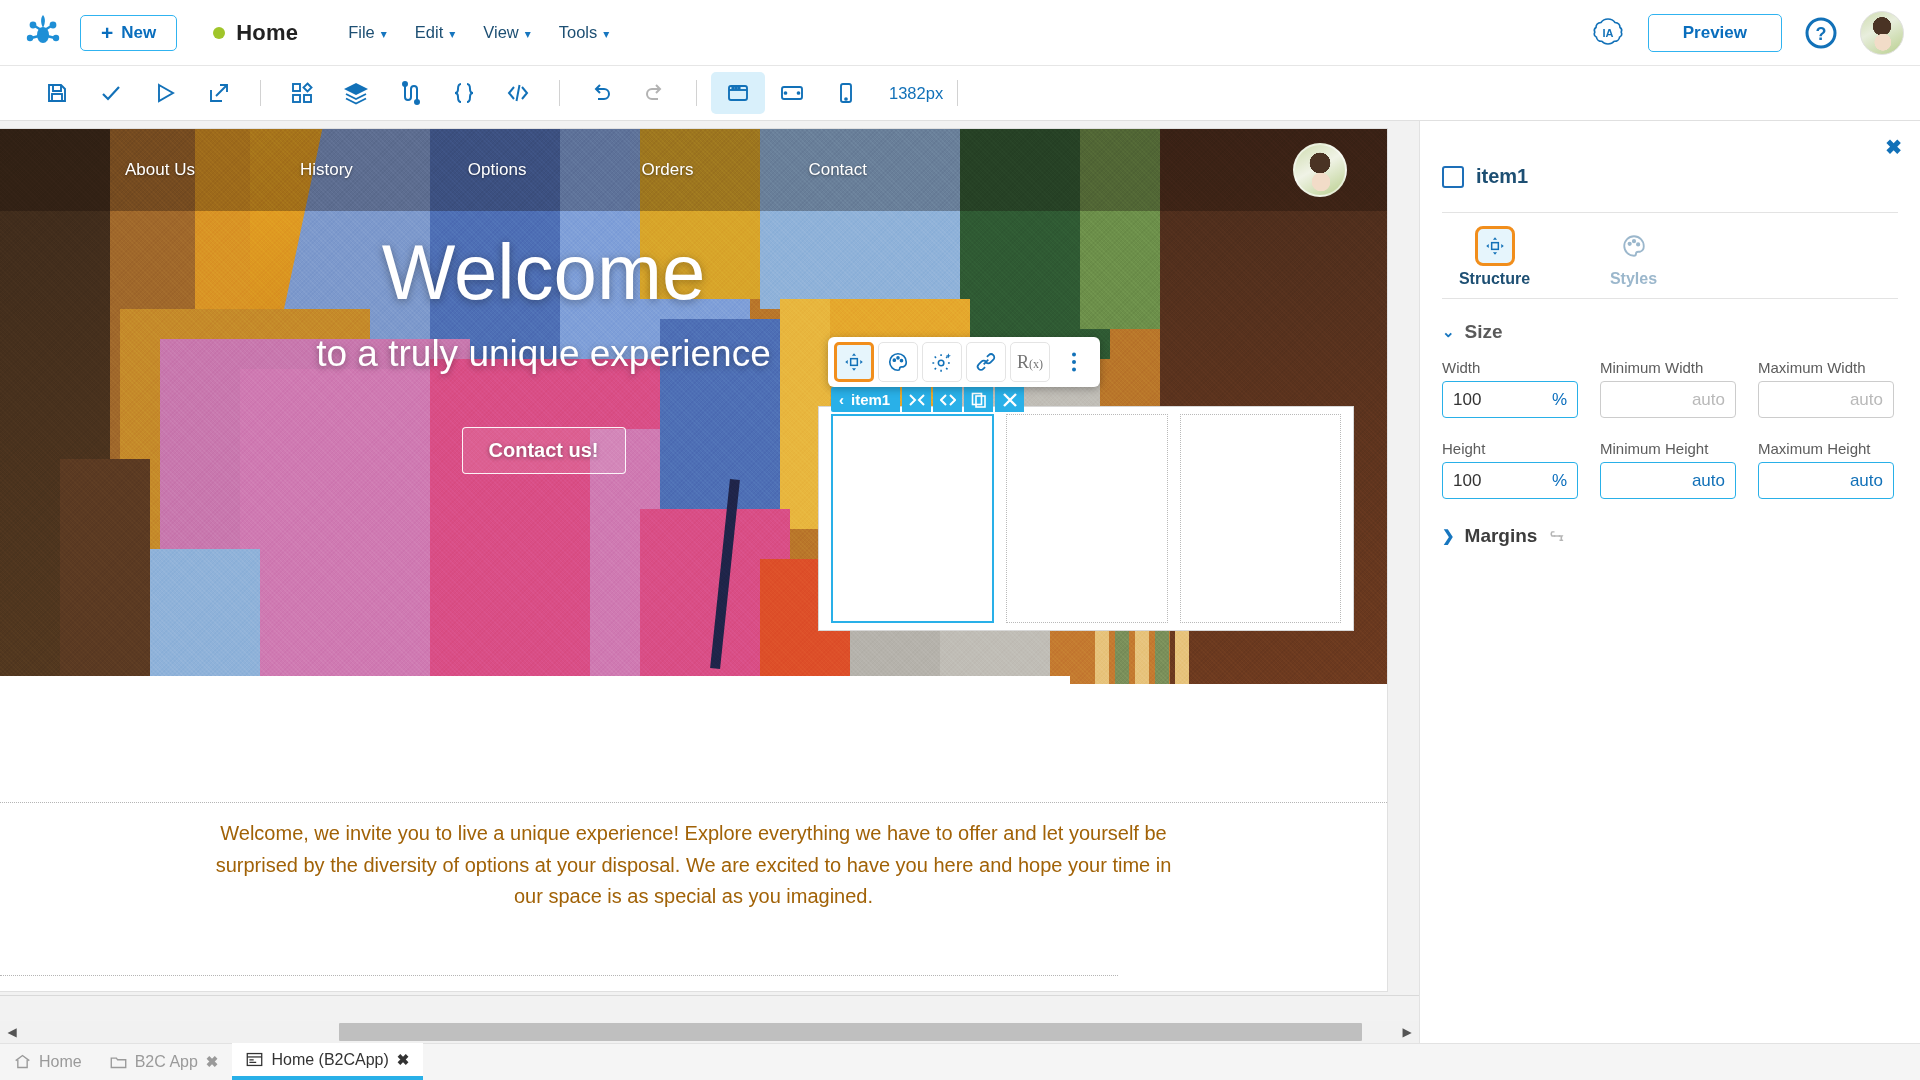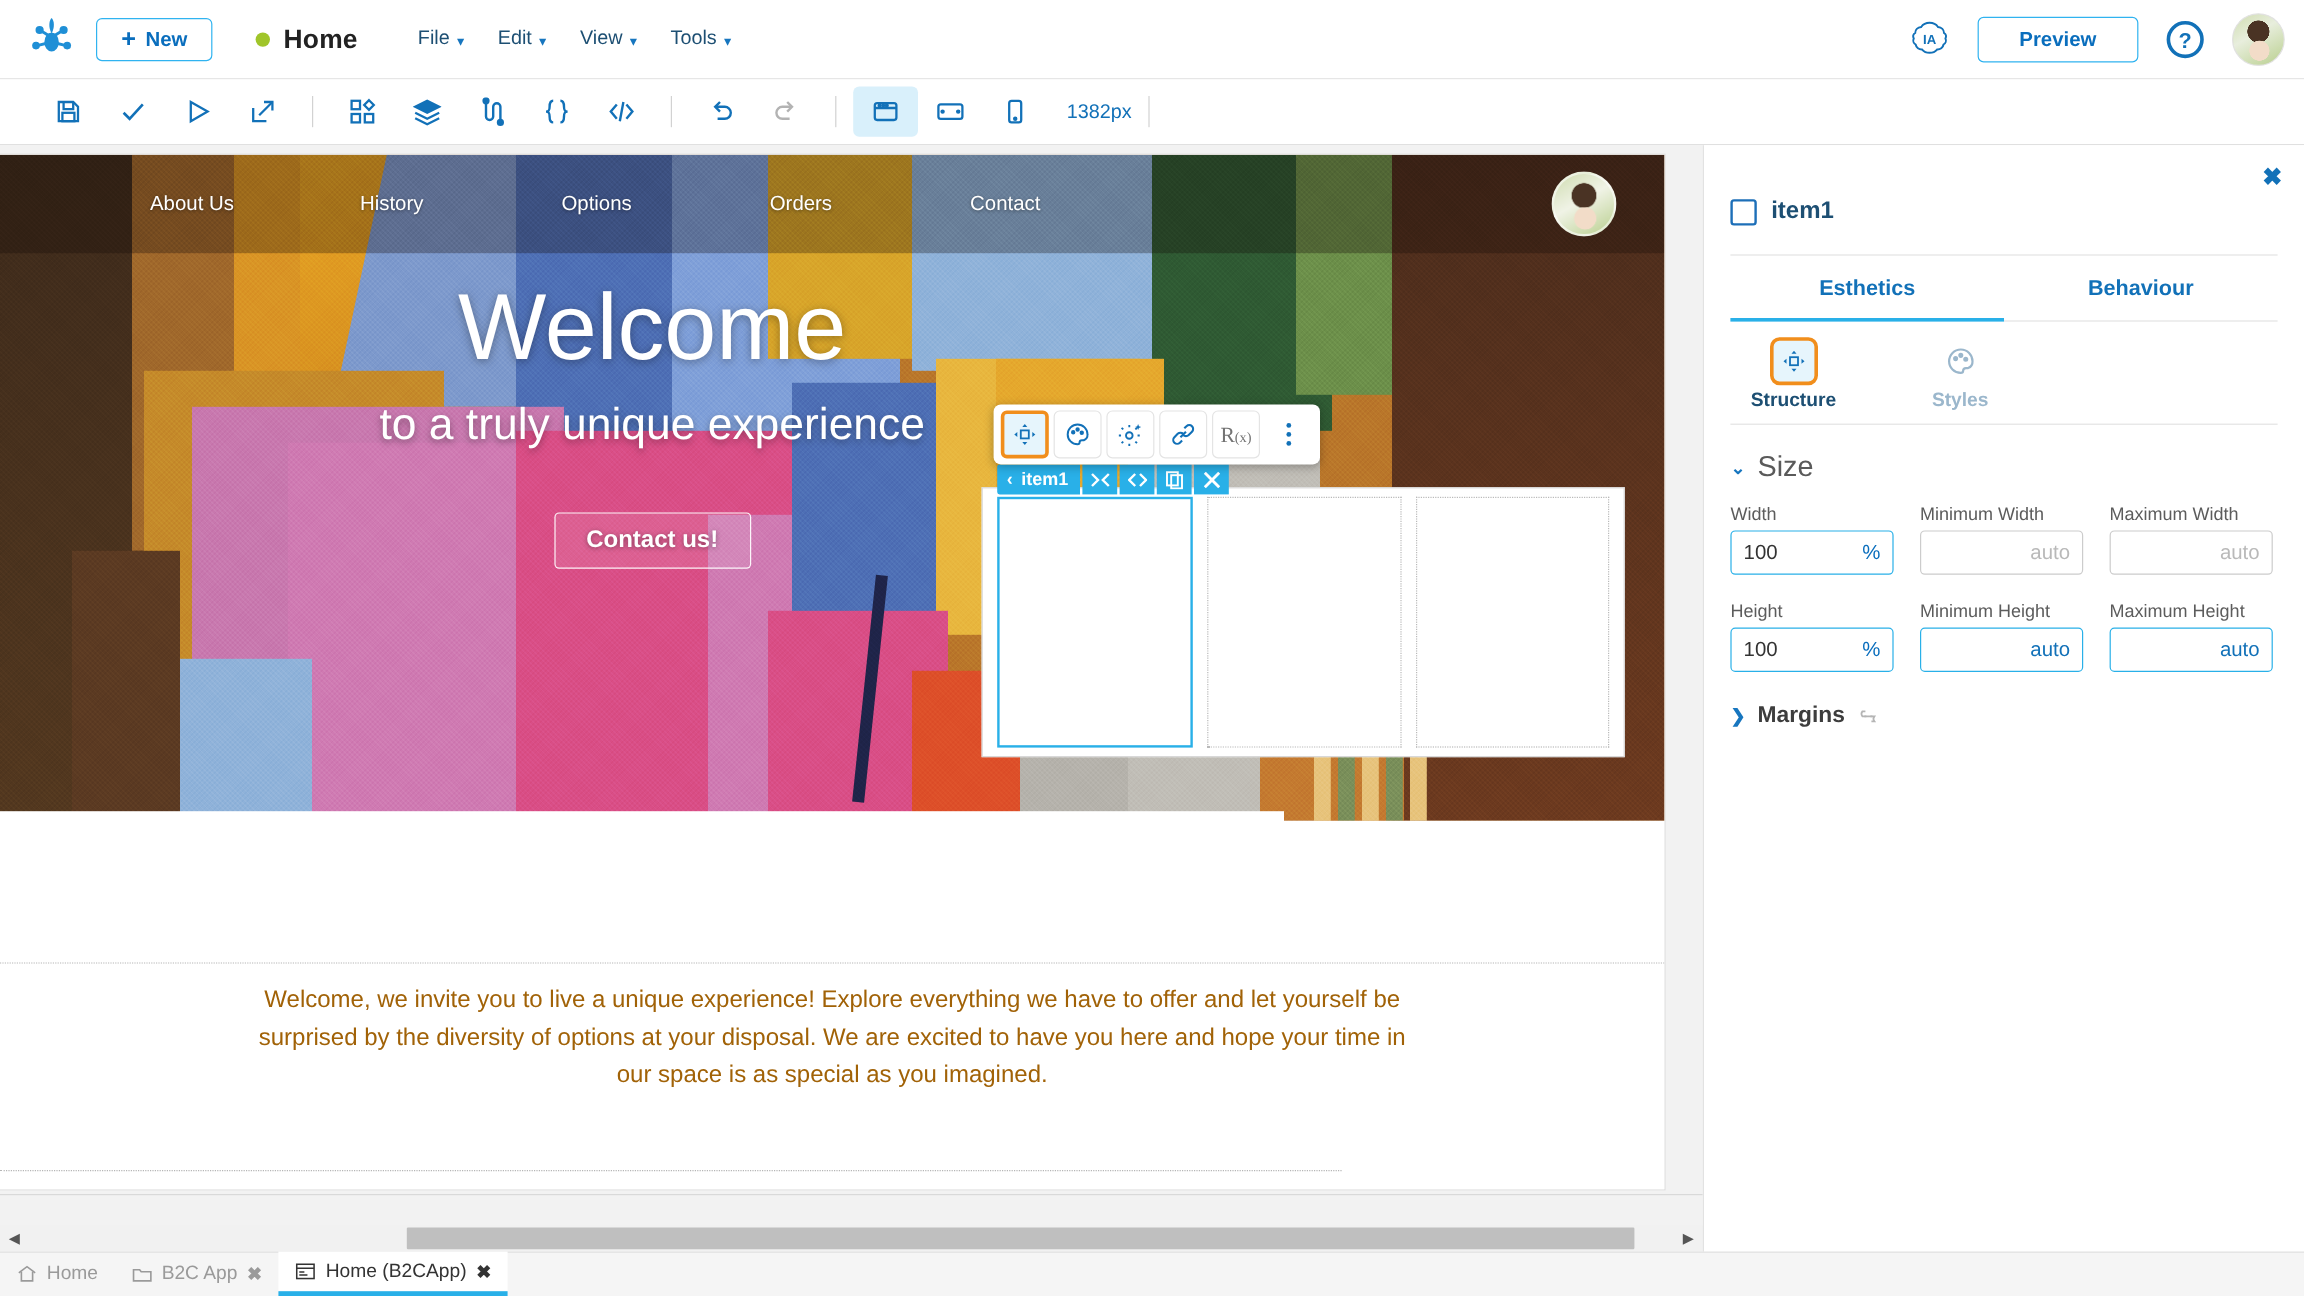--- a/index.html
+++ b/index.html
@@ -225,21 +225,21 @@
   .subtab{ width:105px; text-align:center; cursor:pointer; }
   .subtab .ic{ height:38px; display:flex;align-items:center;justify-content:center;}
   .subtab .ic .ring{
     width:40px;height:40px;border-radius:8px; border:3px solid #f18e1c; background:#e6f5fc;
     display:flex;align-items:center;justify-content:center;
   }
   .subtab .lb{ font-size:16px; font-weight:bold; color:#1d4f73; margin-top:5px;}
   .subtab.off .lb{ color:#9bb7cc; font-weight:bold;}
   .sec-title{ display:flex; align-items:center; gap:10px; margin-top:22px; cursor:pointer;}
   .sec-title .tw{ color:#1776bf; font-size:15px; font-weight:bold;}
-  .sec-title .tt{ font-size:24px; font-weight:normal; color:#5a5a5a;}
+  .sec-title .tt{ font-size:19px; font-weight:bold; color:#5a5a5a;}
   .field-grid{ display:flex; gap:22px; margin-top:16px;}
   .field{ width:136px; }
   .field label{ display:block; font-size:15px; color:#5c5c5c; margin-bottom:5px;}
   .inp{
     width:136px; height:37px; border:1px solid #ccc; border-radius:4px;
     display:flex; align-items:center; padding:0 10px; font-size:17px; background:#fff;
   }
   .inp.focus{ border:1px solid #29b0e8; }
   .inp .v{ color:#333; }
   .inp .u{ margin-left:auto; color:#0a6ebd; }
@@ -582,28 +582,20 @@
 
   <div class="panel">
     <div class="panel-close">✖</div>
 
     <div class="panel-head">
       <div class="chk"></div>
       <div class="panel-title">item1</div>
     </div>
     <div class="panel-rule"></div>
 
-    <div class="tabs2">
-      <div class="tab2 active">
-        <span>Esthetics</span>
-      </div>
-      <div class="tab2">
-        <span>Behaviour</span>
-      </div>
-    </div>
 
     <div class="subtabs">
       <div class="subtab">
         <div class="ic">
           <div class="ring">
             <svg width="20" height="20" viewBox="0 0 24 24" fill="none" stroke="#1271b8" stroke-width="1.8">
               <rect x="8" y="8" width="8" height="8"></rect>
               <path d="M12 1.5l2.5 3h-5z" fill="#1271b8" stroke="none"></path>
               <path d="M12 22.5l2.5-3h-5z" fill="#1271b8" stroke="none"></path>
               <path d="M1.5 12l3-2.5v5z" fill="#1271b8" stroke="none"></path>

